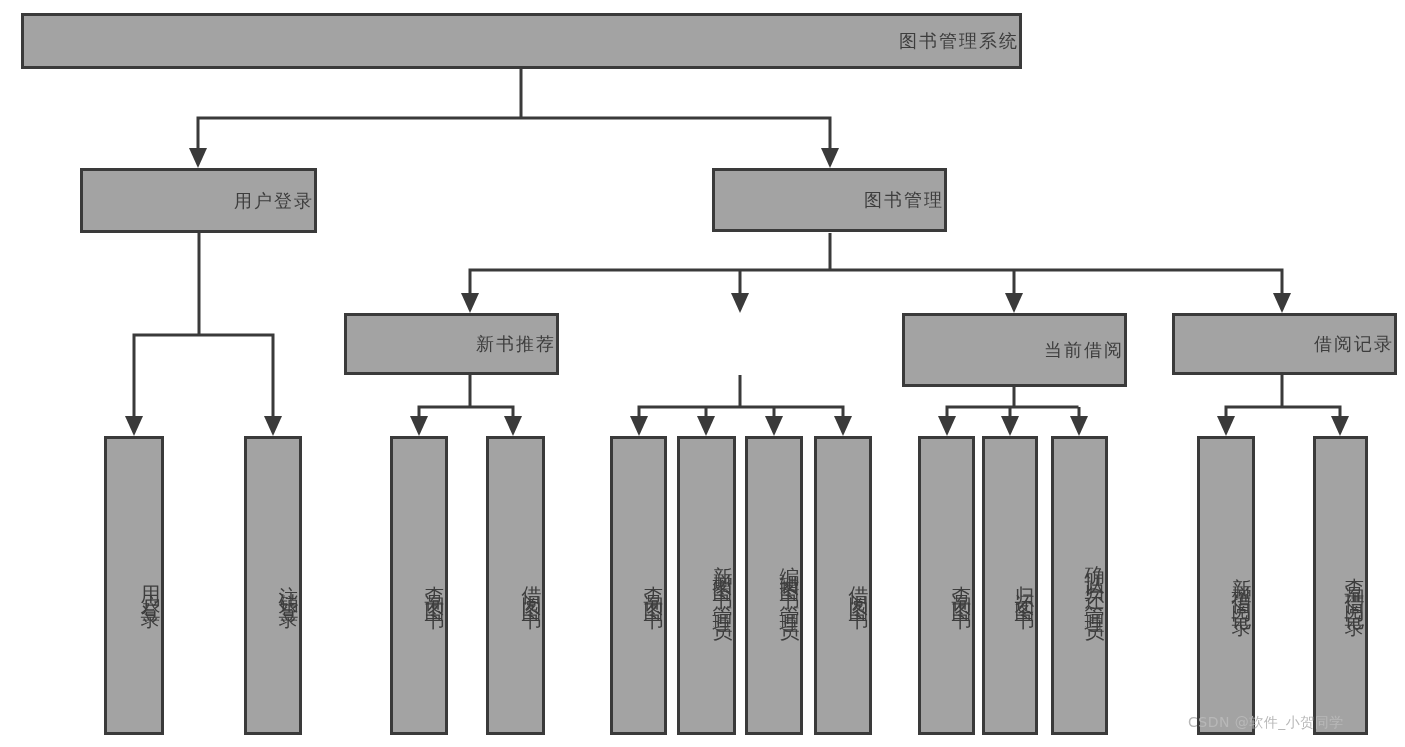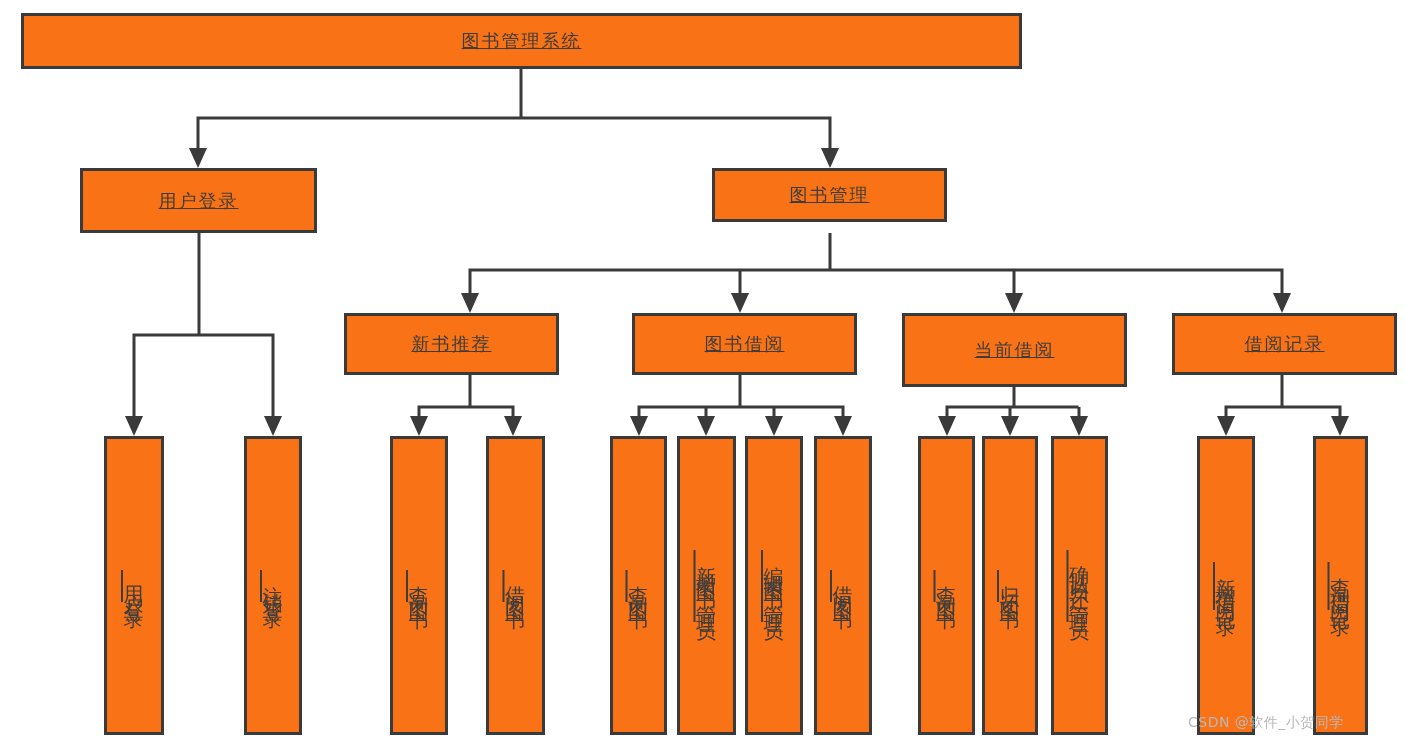--- a/index.html
+++ b/index.html
@@ -2,22 +2,22 @@
 <html><head>
 <meta charset="utf-8">
 <style>
   html,body{margin:0;padding:0;background:#ffffff;}
   .canvas{
     position:relative;width:1405px;height:747px;background:#ffffff;
     font-family:"DejaVu Sans","Liberation Sans",sans-serif;overflow:hidden;
   }
   .wires{position:absolute;left:0;top:0;width:1405px;height:747px;}
   .box{
-    position:absolute;box-sizing:border-box;border:3px solid #3a3a3a;background:#f97316;
-    display:flex;align-items:center;justify-content:center;color:#3d3d3d;text-decoration:underline;
+    position:absolute;box-sizing:border-box;border:3px solid #3a3a3a;background:#a3a3a3;
+    display:flex;align-items:center;justify-content:flex-end;color:#3d3d3d;
   }
   .hbox{font-size:18px;letter-spacing:2px;}
   .leaf{font-size:20px;}
   .vtext{
     writing-mode:vertical-rl;text-orientation:mixed;
     letter-spacing:8px;line-height:1;white-space:nowrap;
   }
   .watermark{
     position:absolute;left:1188px;top:714px;font-size:14px;color:#b8b8b8;
     letter-spacing:0.5px;white-space:nowrap;
@@ -64,29 +64,26 @@
     <polygon fill="#3a3a3a" stroke="none" points="1331,416 1349,416 1340,436"></polygon>
   </svg>
 
   <div class="box hbox" style="left:21px;top:13px;width:1001px;height:56px">
     <span>图书管理系统</span>
   </div>
 
   <div class="box hbox" style="left:80px;top:168px;width:237px;height:65px">
     <span>用户登录</span>
   </div>
-  <div class="box hbox" style="left:712px;top:168px;width:235px;height:54px">
+  <div class="box hbox" style="left:712px;top:168px;width:235px;height:64px">
     <span>图书管理</span>
   </div>
 
   <div class="box hbox" style="left:344px;top:313px;width:215px;height:62px">
     <span>新书推荐</span>
-  </div>
-  <div class="box hbox" style="left:632px;top:313px;width:225px;height:62px">
-    <span>图书借阅</span>
   </div>
   <div class="box hbox" style="left:902px;top:313px;width:225px;height:74px">
     <span>当前借阅</span>
   </div>
   <div class="box hbox" style="left:1172px;top:313px;width:225px;height:62px">
     <span>借阅记录</span>
   </div>
 
   <div class="box leaf" style="left:104px;top:436px;width:60px;height:299px">
     <span class="vtext">用户登录</span>

